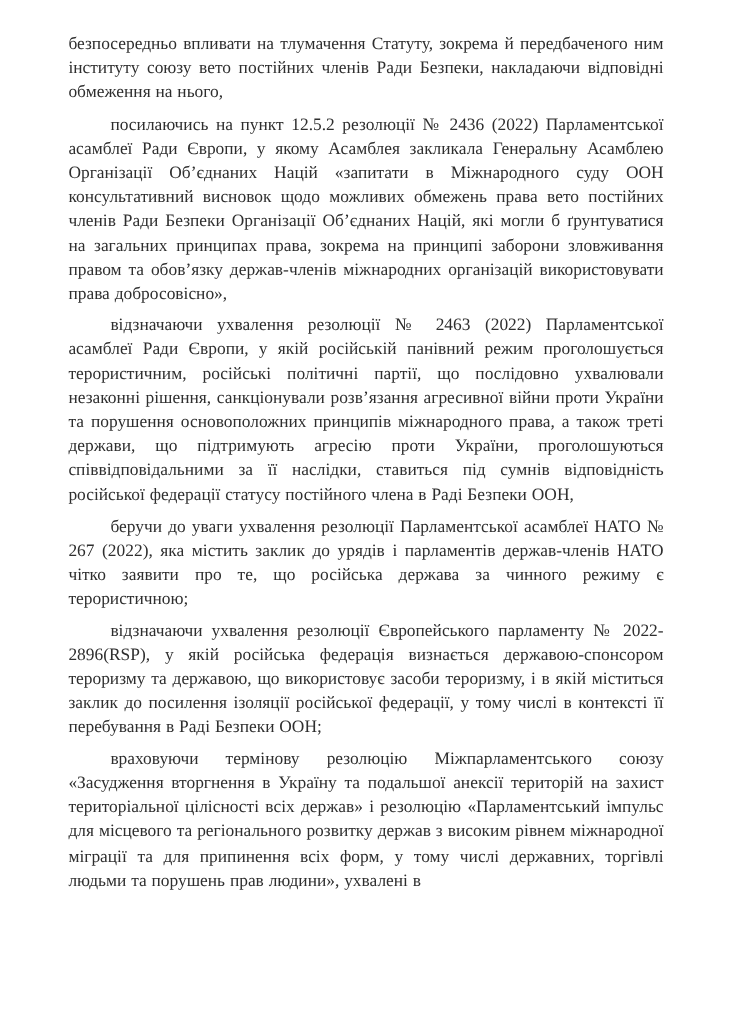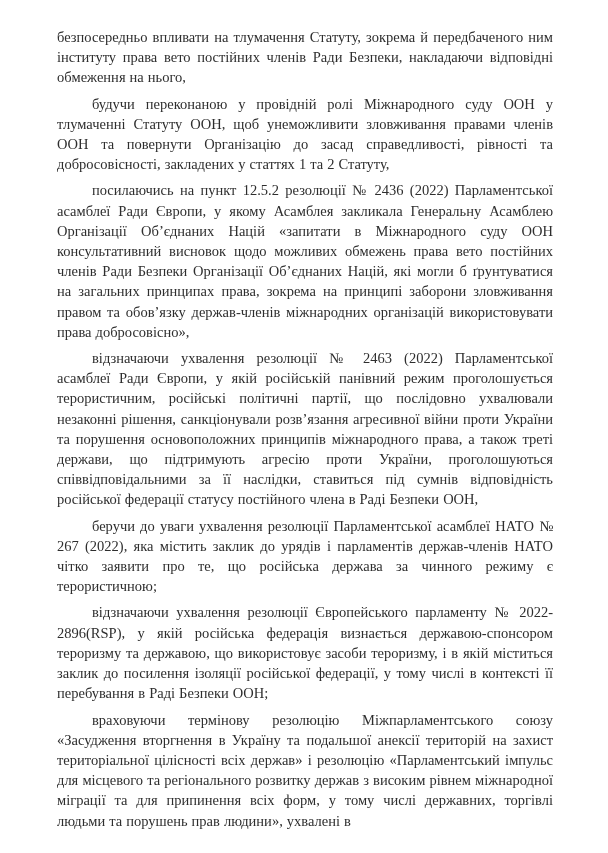--- a/index.html
+++ b/index.html
@@ -32,21 +32,20 @@
   }
   .para.no-indent {
     text-indent: 0;
   }
 </style>
 </head>
 <body style="background: rgb(255, 255, 255);">
 
 <div class="page">
   <div style="color: rgb(46, 46, 46);">
-      <p class="para no-indent">безпосередньо впливати на тлумачення Статуту, зокрема й передбаченого ним інституту права вето постійних членів Ради Безпеки, накладаючи відповідні обмеження на нього,</p>
-      <p class="para">будучи переконаною у провідній ролі Міжнародного суду ООН у тлумаченні Статуту ООН, щоб унеможливити зловживання правами членів ООН та повернути Організацію до засад справедливості, рівності та добросовісності, закладених у статтях 1 та 2 Статуту,</p>
+      <p class="para no-indent">безпосередньо впливати на тлумачення Статуту, зокрема й передбаченого ним інституту союзу вето постійних членів Ради Безпеки, накладаючи відповідні обмеження на нього,</p>
       <p class="para">посилаючись на пункт 12.5.2 резолюції № 2436 (2022) Парламентської асамблеї Ради Європи, у якому Асамблея закликала Генеральну Асамблею Організації Об’єднаних Націй «запитати в Міжнародного суду ООН консультативний висновок щодо можливих обмежень права вето постійних членів Ради Безпеки Організації Об’єднаних Націй, які могли б ґрунтуватися на загальних принципах права, зокрема на принципі заборони зловживання правом та обов’язку держав-членів міжнародних організацій використовувати права добросовісно»,</p>
       <p class="para">відзначаючи ухвалення резолюції № 2463 (2022) Парламентської асамблеї Ради Європи, у якій російській панівний режим проголошується терористичним, російські політичні партії, що послідовно ухвалювали незаконні рішення, санкціонували розв’язання агресивної війни проти України та порушення основоположних принципів міжнародного права, а також треті держави, що підтримують агресію проти України, проголошуються співвідповідальними за її наслідки, ставиться під сумнів відповідність російської федерації статусу постійного члена в Раді Безпеки ООН,</p>
       <p class="para">беручи до уваги ухвалення резолюції Парламентської асамблеї НАТО № 267 (2022), яка містить заклик до урядів і парламентів держав-членів НАТО чітко заявити про те, що російська держава за чинного режиму є терористичною;</p>
       <p class="para">відзначаючи ухвалення резолюції Європейського парламенту № 2022-2896(RSP), у якій російська федерація визнається державою-спонсором тероризму та державою, що використовує засоби тероризму, і в якій міститься заклик до посилення ізоляції російської федерації, у тому числі в контексті її перебування в Раді Безпеки ООН;</p>
       <p class="para">враховуючи термінову резолюцію Міжпарламентського союзу «Засудження вторгнення в Україну та подальшої анексії територій на захист територіальної цілісності всіх держав» і резолюцію «Парламентський імпульс для місцевого та регіонального розвитку держав з високим рівнем міжнародної міграції та для припинення всіх форм, у тому числі державних, торгівлі людьми та порушень прав людини», ухвалені в</p>
     </div>
 </div>
 
 </body></html>

